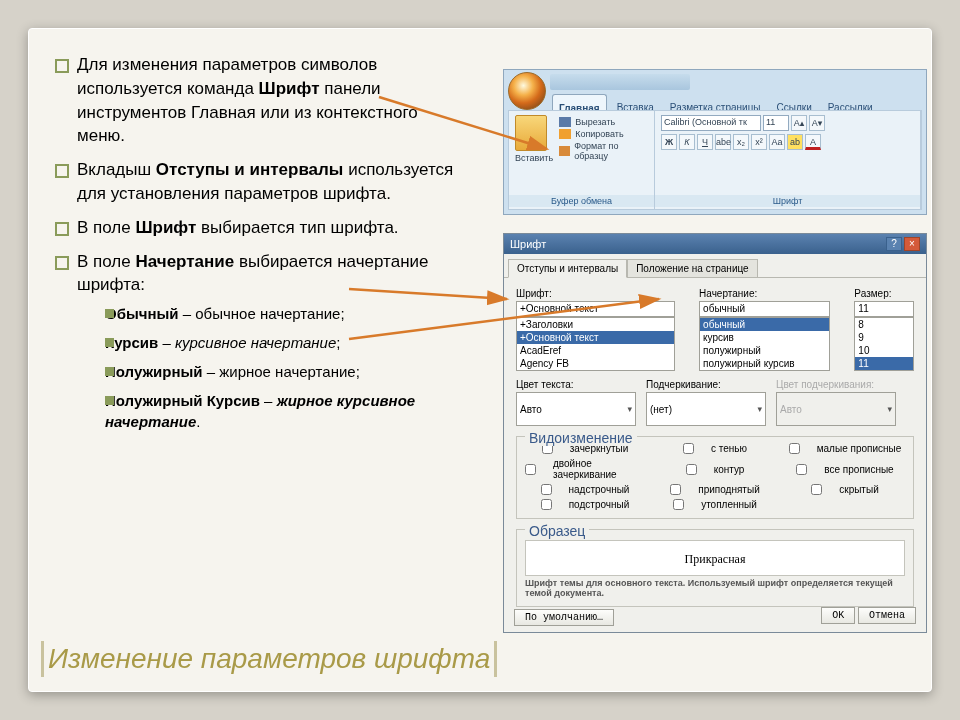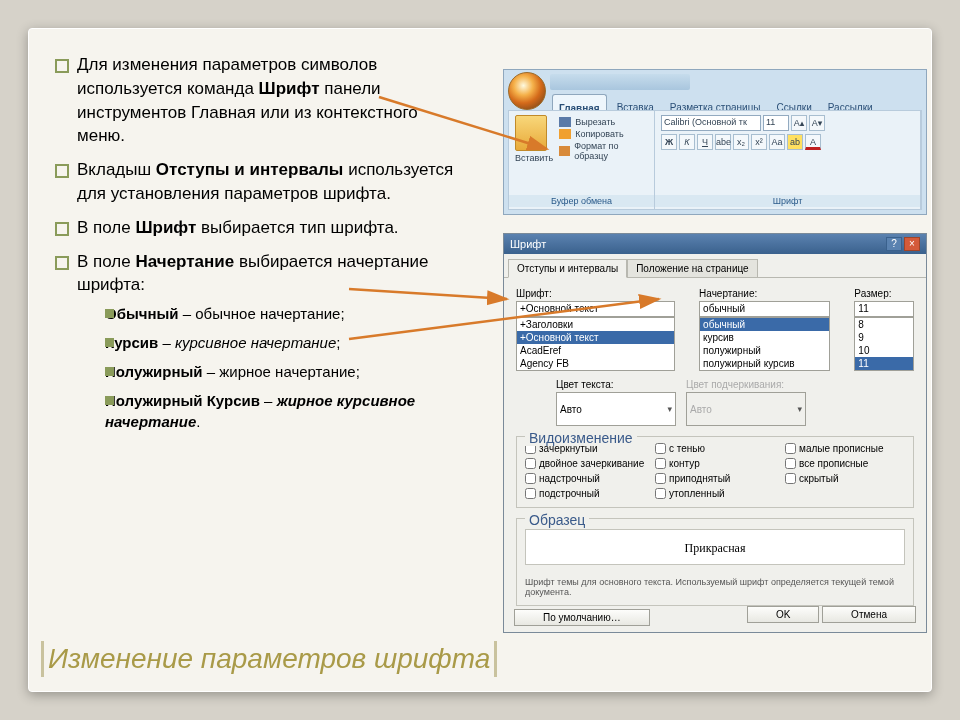--- a/index.html
+++ b/index.html
@@ -220,32 +220,32 @@
   .field { display: flex; flex-direction: column; }
   .fld-label { font-size: 10px; margin-bottom: 2px; }
   .txtfield { background: #fff; border: 1px solid #a0a098; height: 16px; padding: 1px 3px; font-size: 10px; }
   .listbox {
     background: #fff; border: 1px solid #a0a098;
     height: 54px; overflow: hidden;
     font-size: 10px;
   }
   .listbox div { padding: 1px 3px; }
   .listbox .sel { background: #3a6aa8; color: #fff; }
-  .mid-row { display: flex; gap: 10px; margin-top: 8px; margin-left: 40px; }
+  .mid-row { display: flex; gap: 10px; margin-top: 8px; }
   .combo { background: #fff; border: 1px solid #a0a098; height: 34px; padding: 1px 3px; font-size: 10px; display: flex; justify-content: space-between; align-items: center; }
   .combo::after { content: "▾"; font-size: 9px; color: #555; }
   .group-frame { border: 1px solid #c4c4bc; padding: 6px 8px 8px 8px; margin-top: 10px; position: relative; }
   .group-title { position: absolute; top: -7px; left: 8px; background: #f0f0ec; padding: 0 4px; font-size: 14px; color: #3a5a8a; }
   .chk-grid { display: grid; grid-template-columns: repeat(3,1fr); gap: 4px 10px; }
-  .chk { display: flex; align-items: center; gap: 3px; font-size: 10px; }
+  .chk { display: flex; align-items: center; gap: 17px; font-size: 10px; justify-content: center; }
   .chk input { width: 11px; height: 11px; margin: 0; }
   .sample-box { border: 1px solid #c4c4bc; height: 36px; margin-top: 4px; background: #fff; text-align: center; line-height: 36px; font-size: 12px; font-family: 'Times New Roman', serif; }
-  .footnote { font-size: 9px; color: #555; margin-top: 12px; }
+  .footnote { font-size: 9px; color: #555; margin-top: 2px; font-weight: bold; }
   .dlg-footer { position: absolute; left: 0; right: 0; bottom: 6px; padding: 0 10px; display: flex; justify-content: space-between; }
-  .btn { background: linear-gradient(#fdfdfb,#e8e8e2); border: 1px solid #a0a098; padding: 2px 28px; font-size: 10px; }
+  .btn { background: linear-gradient(#fdfdfb,#e8e8e2); border: 1px solid #a0a098; padding: 2px 10px; font-size: 10px; font-family: Liberation Mono, monospace; }
 
   
   .arrow-svg {
     position: absolute;
     pointer-events: none;
   }
 </style>
 </head>
 <body>
 
@@ -379,20 +379,26 @@
             </div>
           </div>
           <div class="mid-row">
             <div class="field" style="width:120px">
               <div class="fld-label">Цвет текста:</div>
               <div class="combo">
                   <span>Авто</span>
                 </div>
             </div>
             <div class="field" style="width:120px">
+              <div class="fld-label">Подчеркивание:</div>
+              <div class="combo">
+                  <span>(нет)</span>
+                </div>
+            </div>
+            <div class="field" style="width:120px">
               <div class="fld-label" style="color:#aaa">Цвет подчеркивания:</div>
               <div class="combo" style="color:#aaa;background:#f0f0ec">
                   <span>Авто</span>
                 </div>
             </div>
           </div>
           <div class="group-frame">
             <div class="group-title">Видоизменение</div>
             <div class="chk-grid">
               <label class="chk">

